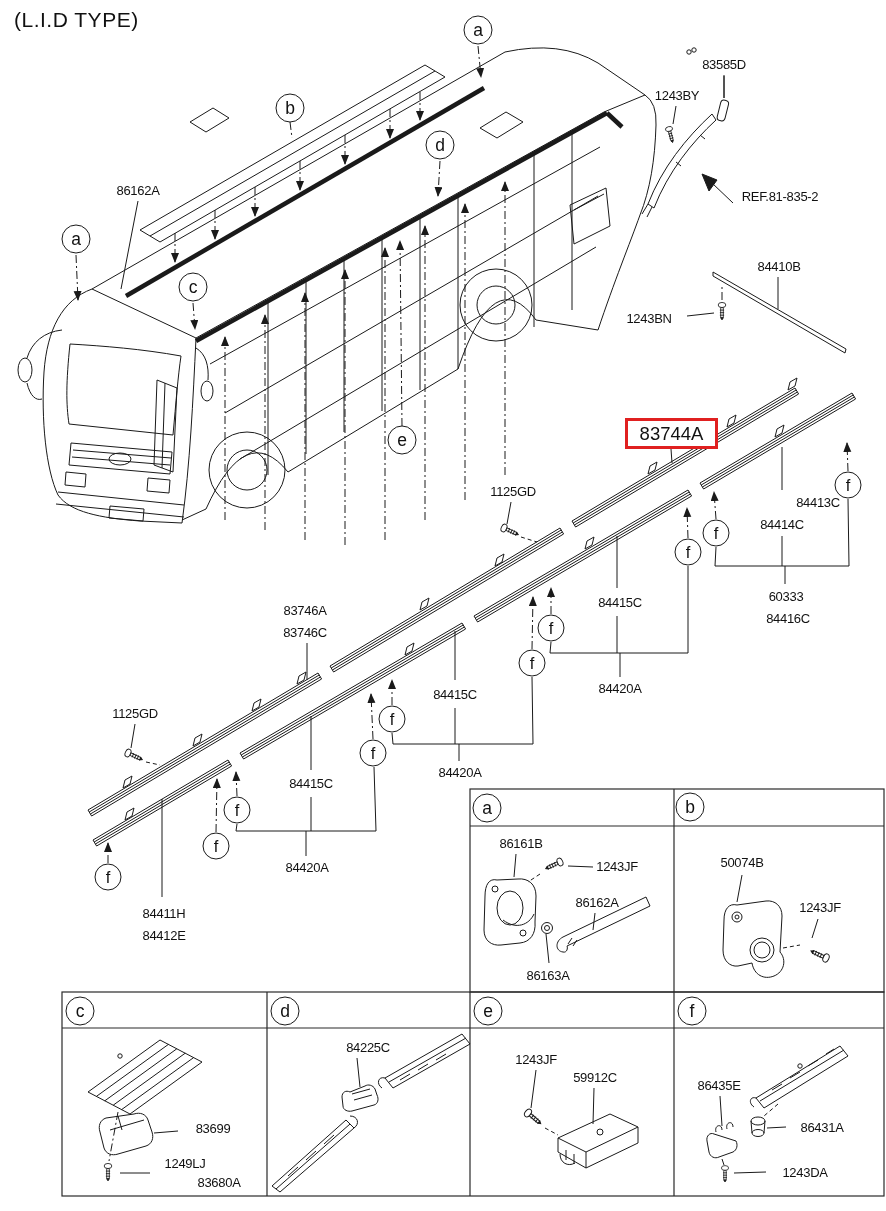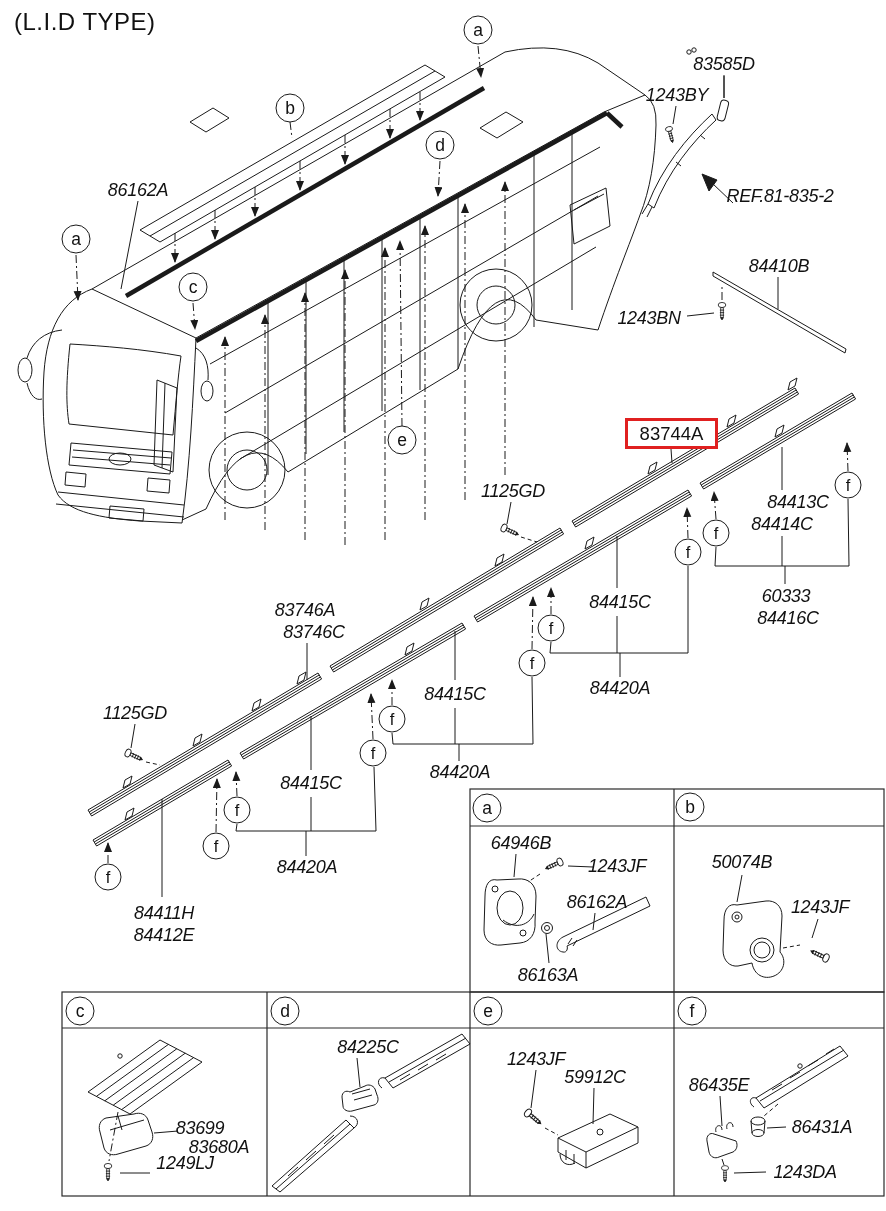--- a/index.html
+++ b/index.html
@@ -1,21 +1,21 @@
 <!DOCTYPE html>
 <html><head>
 <meta charset="utf-8">
 <style>
   html,body{margin:0;padding:0;background:#fff;}
   .stage{position:relative;width:886px;height:1211px;background:#fff;overflow:hidden;
          font-family:"Liberation Sans",sans-serif;color:#111;}
   svg.art{position:absolute;left:0;top:0;}
-  .ttl{position:absolute;left:14px;top:8px;font-size:24px;letter-spacing:0.5px;}
-  .lbl{position:absolute;transform:translate(-50%,-50%);font-size:18px;white-space:nowrap;
-       letter-spacing:-0.3px;background:transparent;font-style:italic;}
+  .ttl{position:absolute;left:14px;top:8px;font-size:21px;letter-spacing:0.5px;}
+  .lbl{position:absolute;transform:translate(-50%,-50%);font-size:13px;white-space:nowrap;
+       letter-spacing:-0.3px;background:transparent;}
   .co{position:absolute;width:27px;height:27px;border:1.7px solid #1a1a1a;border-radius:50%;
       background:#fff;display:flex;align-items:center;justify-content:center;
       font-size:17.5px;transform:translate(-50%,-50%);line-height:1;}
   .co.sm{width:25px;height:25px;font-size:16.5px;}
   .hl{position:absolute;left:625px;top:418px;width:93px;height:31px;box-sizing:border-box;
       border:3px solid #e02020;display:flex;align-items:center;justify-content:center;
       font-size:18.5px;background:#fff;}
 </style>
 </head>
 <body>
@@ -332,34 +332,34 @@
 
 <div class="lbl" style="left:138px;top:190px">86162A</div>
 <div class="lbl" style="left:724px;top:64px">83585D</div>
 <div class="lbl" style="left:677px;top:95px">1243BY</div>
 <div class="lbl" style="left:780px;top:196px">REF.81-835-2</div>
 <div class="lbl" style="left:779px;top:266px">84410B</div>
 <div class="lbl" style="left:649px;top:318px">1243BN</div>
 <div class="hl">
   <span>83744A</span>
 </div>
-<div class="lbl" style="left:798px;top:502px">84413C</div>
+<div class="lbl" style="left:818px;top:502px">84413C</div>
 <div class="lbl" style="left:782px;top:524px">84414C</div>
 <div class="lbl" style="left:786px;top:596px">60333</div>
 <div class="lbl" style="left:788px;top:618px">84416C</div>
 <div class="lbl" style="left:620px;top:602px">84415C</div>
 <div class="lbl" style="left:620px;top:688px">84420A</div>
 <div class="lbl" style="left:455px;top:694px">84415C</div>
 <div class="lbl" style="left:460px;top:772px">84420A</div>
 <div class="lbl" style="left:311px;top:783px">84415C</div>
 <div class="lbl" style="left:307px;top:867px">84420A</div>
 <div class="lbl" style="left:513px;top:491px">1125GD</div>
 <div class="lbl" style="left:135px;top:713px">1125GD</div>
 <div class="lbl" style="left:305px;top:610px">83746A</div>
-<div class="lbl" style="left:314px;top:632px">83746C</div>
+<div class="lbl" style="left:305px;top:632px">83746C</div>
 <div class="lbl" style="left:164px;top:913px">84411H</div>
 <div class="lbl" style="left:164px;top:935px">84412E</div>
 
 <div class="co" style="left:478px;top:30px">a</div>
 <div class="co" style="left:290px;top:108px">b</div>
 <div class="co" style="left:440px;top:145px">d</div>
 <div class="co" style="left:76px;top:239px">a</div>
 <div class="co" style="left:193px;top:287px">c</div>
 <div class="co" style="left:402px;top:440px">e</div>
 <div class="co sm" style="left:848px;top:485px">f</div>
@@ -373,28 +373,28 @@
 <div class="co sm" style="left:216px;top:846px">f</div>
 <div class="co sm" style="left:108px;top:877px">f</div>
 
 <div class="co" style="left:487px;top:808px">a</div>
 <div class="co" style="left:690px;top:807px">b</div>
 <div class="co" style="left:80px;top:1011px">c</div>
 <div class="co" style="left:285px;top:1011px">d</div>
 <div class="co" style="left:488px;top:1011px">e</div>
 <div class="co" style="left:692px;top:1011px">f</div>
 
-<div class="lbl" style="left:521px;top:843px">64946B</div>
+<div class="lbl" style="left:521px;top:843px">86161B</div>
 <div class="lbl" style="left:617px;top:866px">1243JF</div>
 <div class="lbl" style="left:597px;top:902px">86162A</div>
 <div class="lbl" style="left:548px;top:975px">86163A</div>
 <div class="lbl" style="left:742px;top:862px">50074B</div>
 <div class="lbl" style="left:820px;top:907px">1243JF</div>
-<div class="lbl" style="left:200px;top:1128px">83699</div>
-<div class="lbl" style="left:219px;top:1147px">83680A</div>
+<div class="lbl" style="left:213px;top:1128px">83699</div>
+<div class="lbl" style="left:219px;top:1182px">83680A</div>
 <div class="lbl" style="left:185px;top:1163px">1249LJ</div>
 <div class="lbl" style="left:368px;top:1047px">84225C</div>
 <div class="lbl" style="left:536px;top:1059px">1243JF</div>
 <div class="lbl" style="left:595px;top:1077px">59912C</div>
 <div class="lbl" style="left:719px;top:1085px">86435E</div>
 <div class="lbl" style="left:822px;top:1127px">86431A</div>
 <div class="lbl" style="left:805px;top:1172px">1243DA</div>
 
 </div>
 

